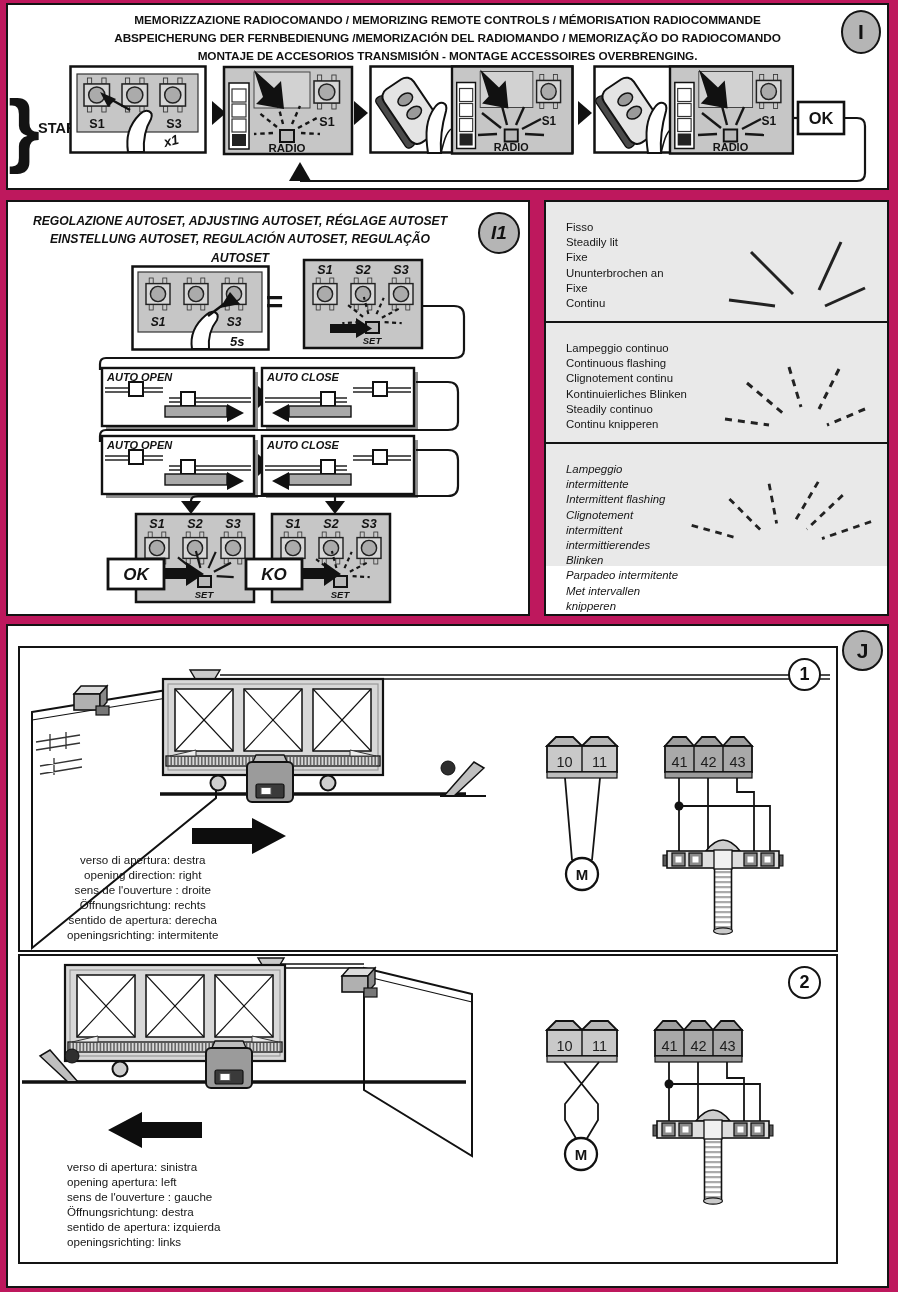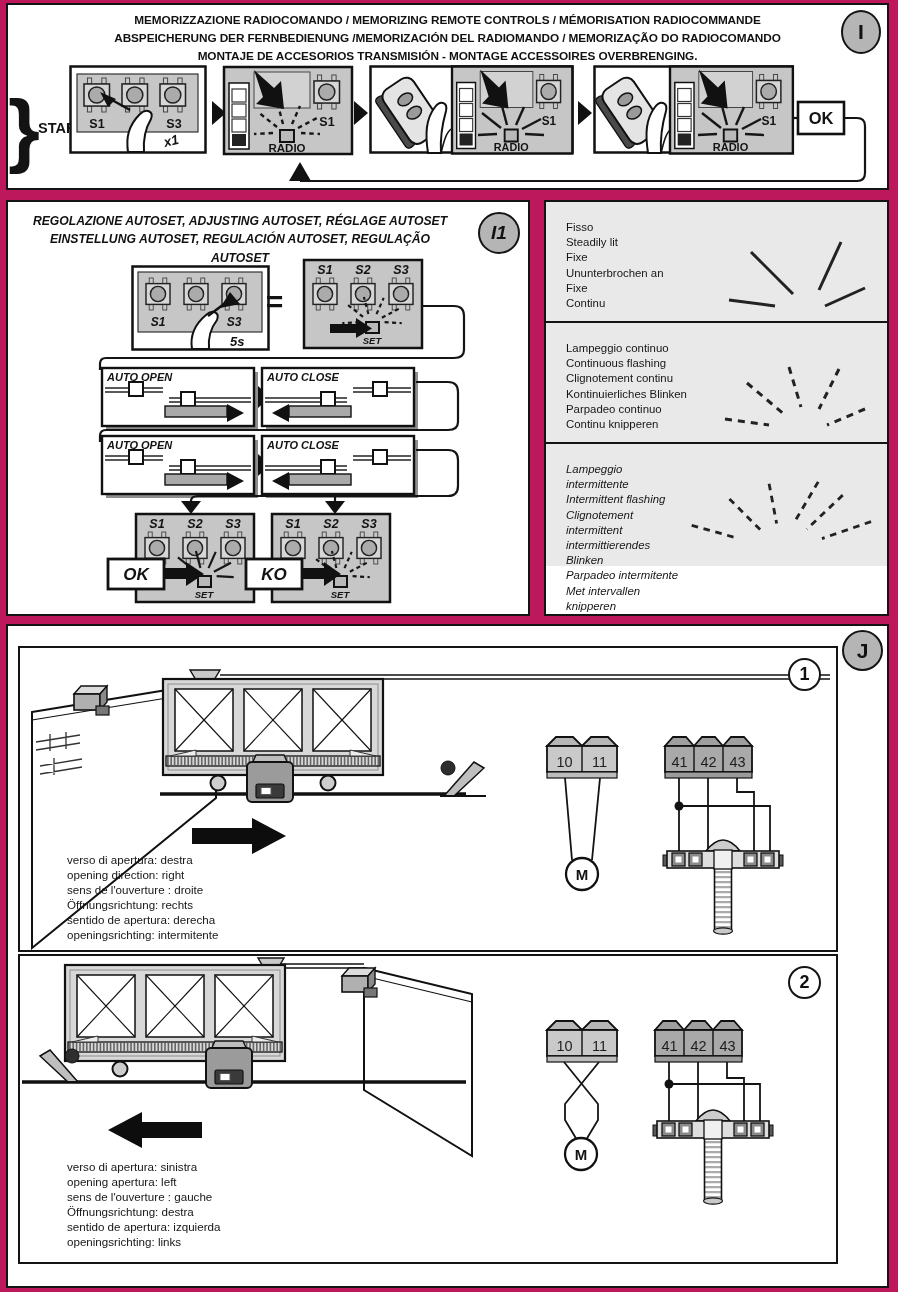--- a/index.html
+++ b/index.html
@@ -341,21 +341,21 @@
               <line x1="148" y1="62" x2="108" y2="80"></line>
         </g>
       </svg>
     </div>
     <div class="legend-row">
       <div class="legend-lines">
         <div>Lampeggio continuo</div>
             <div>Continuous flashing</div>
         <div>Clignotement continu</div>
             <div>Kontinuierliches Blinken</div>
-        <div>Parpadeo continuo</div>
+        <div>Steadily continuo</div>
             <div>Continu knipperen</div>
       </div>
       <svg class="legend-icon" width="150" height="90" viewBox="0 0 150 90">
         <g stroke="#222" stroke-width="3" fill="none" stroke-dasharray="7,6">
           <line x1="30" y1="36" x2="68" y2="68"></line>
               <line x1="72" y1="20" x2="84" y2="60"></line>
           <line x1="122" y1="22" x2="102" y2="62"></line>
               <line x1="8" y1="72" x2="52" y2="78"></line>
           <line x1="148" y1="62" x2="110" y2="78"></line>
         </g>
@@ -418,21 +418,21 @@
       <g>
         <path d="M659 130 V206" class="wire"></path>
         <circle cx="659" cy="158" r="4.5" fill="#111"></circle>
         <path d="M659 158 H750 V206" class="wire"></path>
         <path d="M688 130 V206" class="wire"></path>
         <path d="M717 130 V144 H734 V206" class="wire"></path>
       </g>
       <use href="#sym-limit" transform="translate(646,158)"></use>
     </svg>
     <div class="badge num" style="left:768px;top:10px;width:33px;height:33px;">1</div>
-    <div class="cap" style="left:47px;top:205px;">
+    <div class="cap" style="left:47px;top:205px;text-align:center;">
       <div>verso di apertura: destra</div>
       <div>opening direction: right</div>
       <div>sens de l'ouverture : droite</div>
       <div>Öffnungsrichtung: rechts</div>
       <div>sentido de apertura: derecha</div>
       <div>openingsrichting: intermitente</div>
     </div>
   </div>
 
   <div class="jpanel" style="left:10px;top:328px;width:820px;height:310px;">

